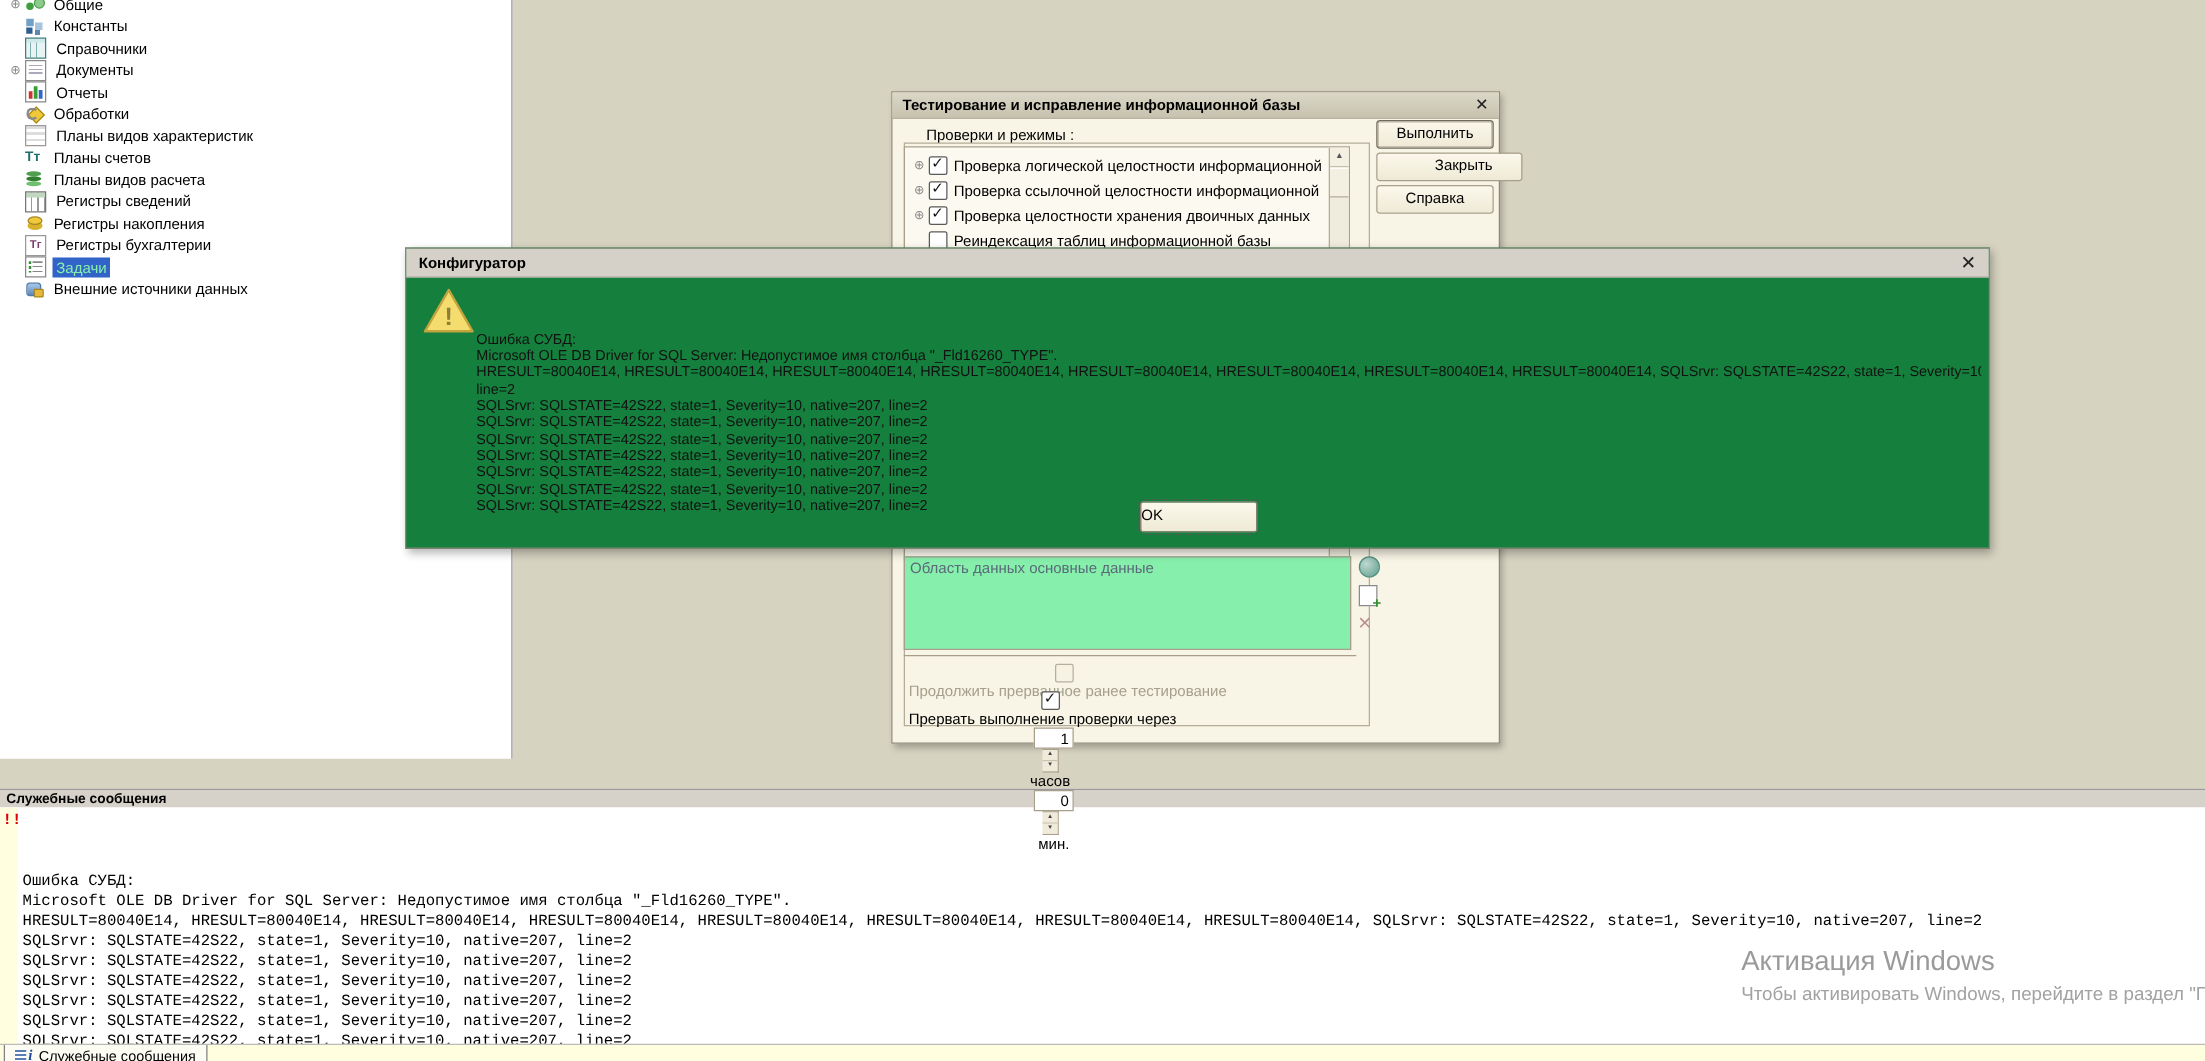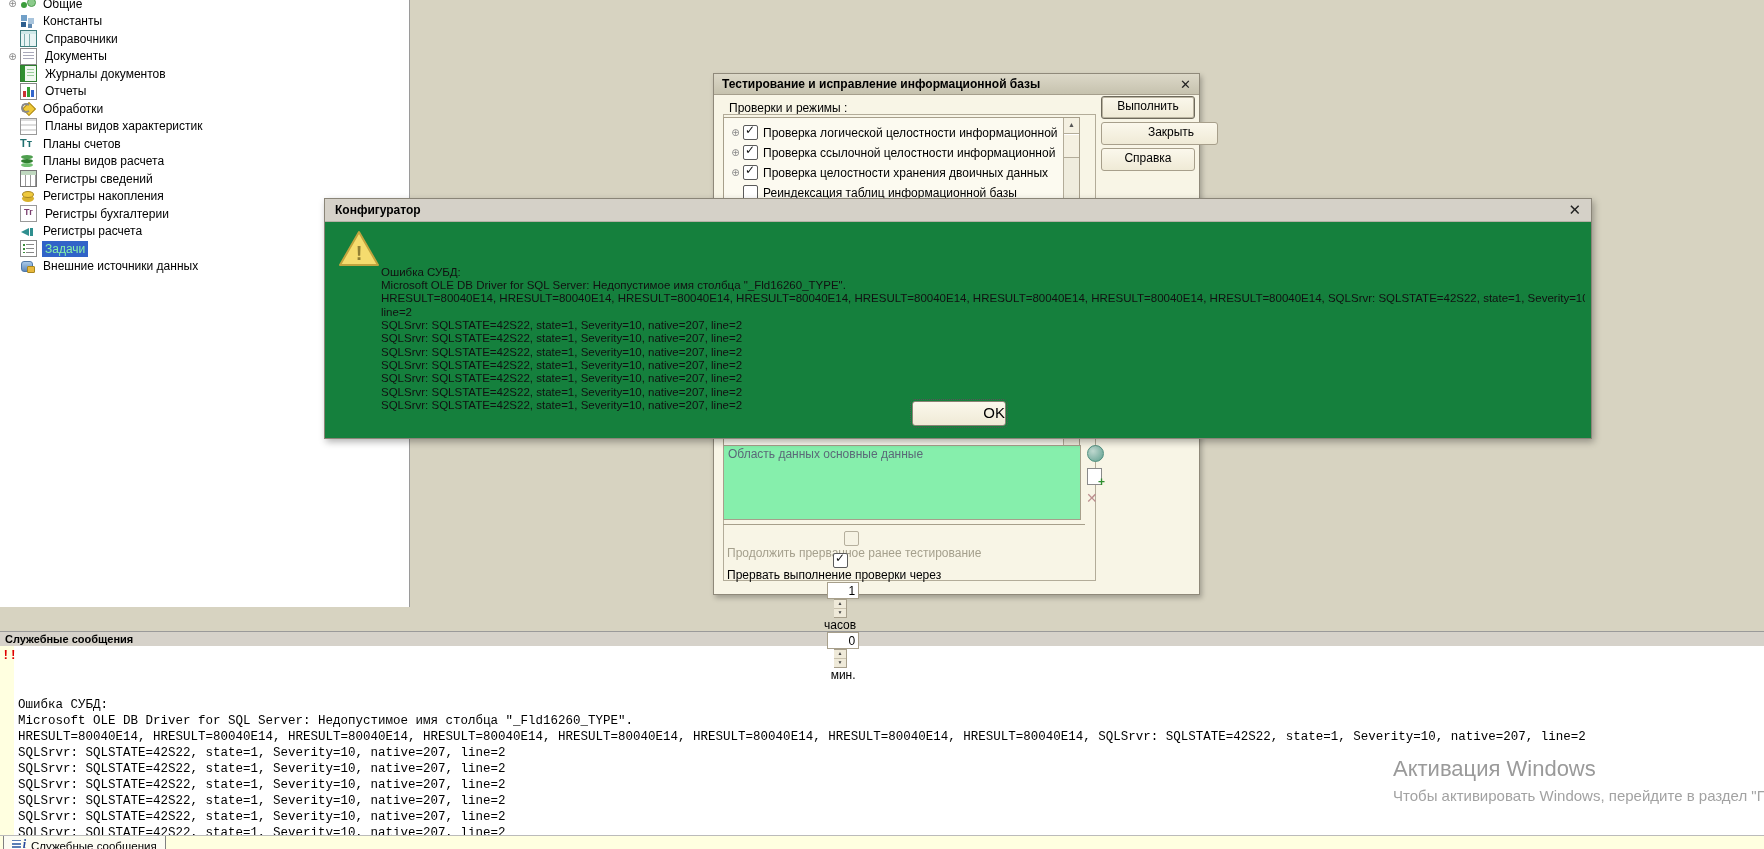--- a/index.html
+++ b/index.html
@@ -58,21 +58,21 @@
   .ic-zadachi::after{content:"";position:absolute;left:2px;top:3px;width:2px;height:9px;background:repeating-linear-gradient(180deg,#3A8F3A 0 2px,transparent 2px 4px);}
   .ic-vneshnie::before{content:"";position:absolute;left:1px;top:2px;width:10px;height:9px;border-radius:3px;background:linear-gradient(#A8C8E8,#5F88B8);border:1px solid #4F78A8;}
   .ic-vneshnie::after{content:"";position:absolute;right:0;bottom:1px;width:6px;height:5px;background:#E8B83C;border:1px solid #A8861E;border-radius:1px;}
 
   
   .test-dialog{position:absolute;left:713px;top:73px;width:485px;height:520px;background:#F8F5E6;
                border:1px solid #8F897A;box-shadow:2px 3px 5px rgba(0,0,0,.25);z-index:10;}
   .test-titlebar{height:20px;background:linear-gradient(#DCD8C8,#C6C2AE);border-bottom:1px solid #A59E8C;
                display:flex;align-items:center;font-weight:bold;font-size:12px;padding:0 8px;}
   .titlebar-x{margin-left:auto;font-size:13px;font-weight:bold;color:#222;cursor:default;}
-  .checks-label{position:absolute;left:15px;top:27px;font-size:12px;}
+  .checks-label{position:absolute;left:27px;top:27px;font-size:12px;}
   .group-frame{position:absolute;left:9px;top:40px;width:371px;height:465px;border:1px solid #B3AC99;}
   .checklist{position:absolute;left:9px;top:43px;width:355px;height:330px;background:#FCFAF0;border:1px solid #A79F8B;overflow:hidden;}
   .chk-row{position:absolute;left:4px;height:17px;display:flex;align-items:center;font-size:12px;white-space:nowrap;width:330px;overflow:hidden;}
   .chk-exp{width:15px;flex:none;color:#8A8A8A;font-size:10px;text-align:center;visibility:hidden;}
   .chk-exp::before{content:"⊕";}
   .chk-row.expandable .chk-exp{visibility:visible;}
   .cb{width:13px;height:13px;flex:none;border:1px solid #5A5A5A;background:#fff;border-radius:2px;position:relative;margin-right:5px;}
   .checked .cb::before{content:"✓";position:absolute;left:1px;top:-3px;font-size:12px;font-weight:bold;color:#111;}
   .chk-scroll{position:absolute;right:0;top:0;width:15px;height:100%;background:#EFECDD;border-left:1px solid #B3AC99;}
   .scroll-btn{height:15px;background:#F4F0E1;border-bottom:1px solid #B3AC99;font-size:7px;text-align:center;line-height:14px;color:#555;}
@@ -99,21 +99,21 @@
   
   .err-dialog{position:absolute;left:324px;top:198px;width:1266px;height:239px;background:#15803d;
               border:1px solid #8A8578;box-shadow:2px 3px 7px rgba(0,0,0,.3);z-index:30;}
   .err-titlebar{height:22px;background:#D5D1C8;border-bottom:1px solid #B5B1A5;display:flex;align-items:center;
               padding:0 10px;font-weight:bold;font-size:12px;}
   .err-titlebar .titlebar-x{font-size:15px;}
   .warn-icon{position:absolute;left:13px;top:31px;}
   .err-text{position:absolute;left:56px;top:27px;right:6px;font-size:11.5px;line-height:13.3px;color:#111;
             white-space:pre;overflow:hidden;}
   .ok-btn{position:absolute;left:587px;top:202px;width:92px;height:23px;background:linear-gradient(#FBF8EC,#EFEAD6);
-          border:1px solid #8A8274;border-radius:3px;font-size:15px;text-align:right;line-height:21px;
+          border:1px solid #8A8274;border-radius:3px;font-size:12px;text-align:left;line-height:21px;
           outline:1px dotted #555;outline-offset:1px;}
 
   
   .msg-panel{position:absolute;left:0;top:607px;width:1764px;height:302px;background:#fff;margin-top:24px;}
   .msg-header{height:14px;background:#D6D2CA;border-top:1px solid #9A9A9A;font-size:11px;font-weight:bold;
               line-height:14px;padding-left:5px;}
   .msg-body{position:absolute;top:15px;left:0;right:0;height:196px;background:#fff;overflow:hidden;}
   .msg-gutter{position:absolute;left:0;top:0;width:14px;height:100%;background:#FFFFE0;}
   .msg-marker{position:absolute;left:2px;top:3px;color:#E00000;font:bold 12.5px "Liberation Mono","DejaVu Sans Mono",monospace;}
   .msg-lines{position:absolute;left:18px;top:3px;font:12.5px "Liberation Mono","DejaVu Sans Mono",monospace;
@@ -156,25 +156,20 @@
           <span class="ic ic-sprav"></span>
           <span class="tlabel">Справочники</span>
         </div>
         <div class="tree-row expandable">
           <span class="exp"></span>
           <span class="ic ic-dokumenty"></span>
           <span class="tlabel">Документы</span>
         </div>
         <div class="tree-row">
           <span class="exp"></span>
-          <span class="ic ic-zhurnaly"></span>
-          <span class="tlabel">Журналы документов</span>
-        </div>
-        <div class="tree-row">
-          <span class="exp"></span>
           <span class="ic ic-otchety"></span>
           <span class="tlabel">Отчеты</span>
         </div>
         <div class="tree-row">
           <span class="exp"></span>
           <span class="ic ic-obrabotki"></span>
           <span class="tlabel">Обработки</span>
         </div>
         <div class="tree-row">
           <span class="exp"></span>
@@ -198,25 +193,20 @@
         </div>
         <div class="tree-row">
           <span class="exp"></span>
           <span class="ic ic-rnak"></span>
           <span class="tlabel">Регистры накопления</span>
         </div>
         <div class="tree-row">
           <span class="exp"></span>
           <span class="ic ic-rbuh"></span>
           <span class="tlabel">Регистры бухгалтерии</span>
-        </div>
-        <div class="tree-row">
-          <span class="exp"></span>
-          <span class="ic ic-rras"></span>
-          <span class="tlabel">Регистры расчета</span>
         </div>
         <div class="tree-row selected">
           <span class="exp"></span>
           <span class="ic ic-zadachi"></span>
           <span class="tlabel">Задачи</span>
         </div>
         <div class="tree-row">
           <span class="exp"></span>
           <span class="ic ic-vneshnie"></span>
           <span class="tlabel">Внешние источники данных</span>

